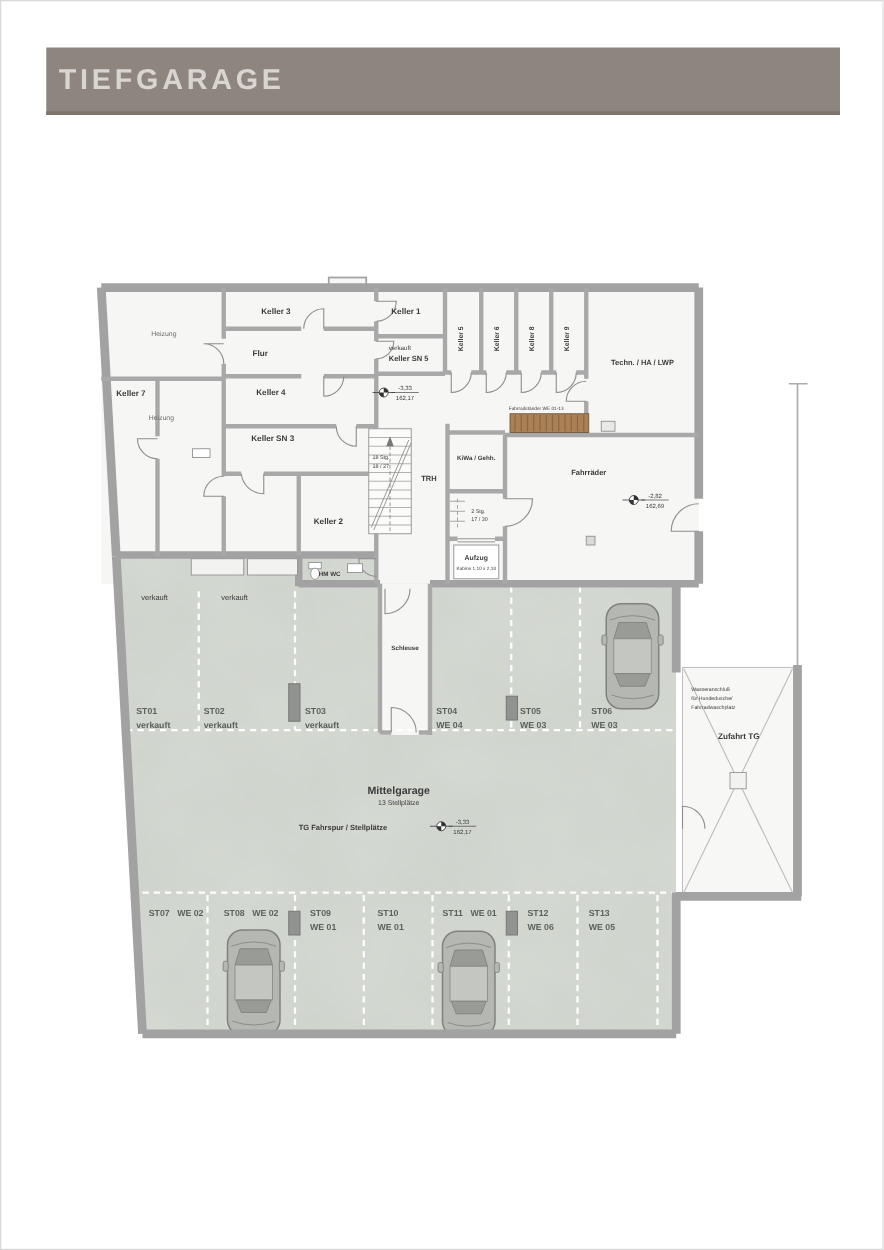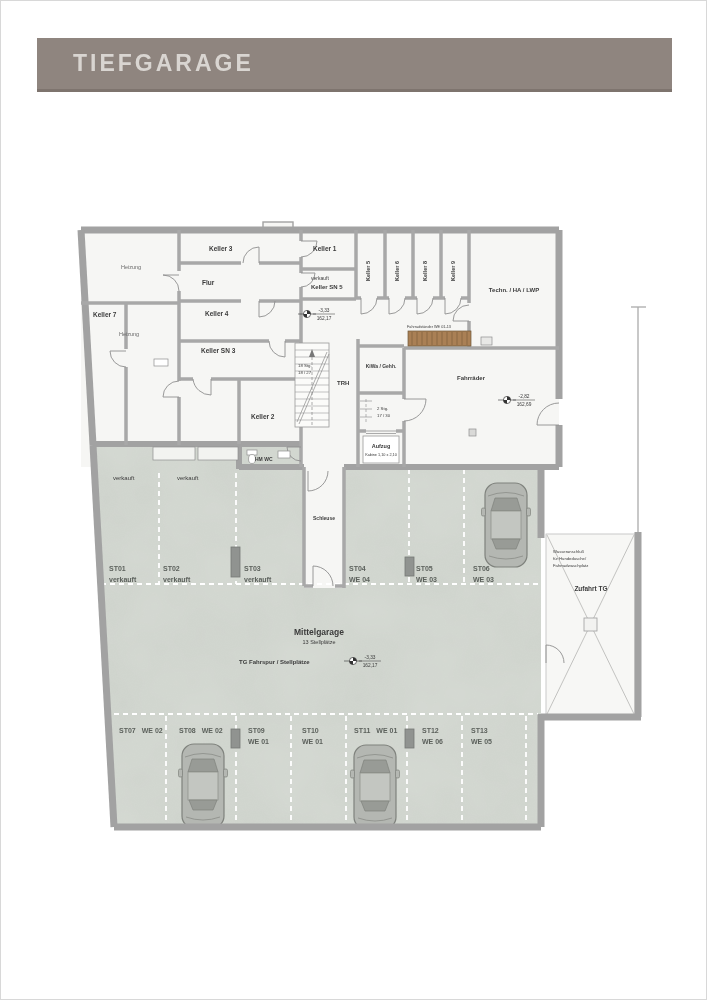--- a/index.html
+++ b/index.html
@@ -1,21 +1,21 @@
 <!DOCTYPE html>
 <html><head>
 <meta charset="utf-8">
 <style>
   html,body{margin:0;padding:0;background:#fff;}
   .page{position:relative;width:707px;height:1000px;background:#ffffff;
         border:1px solid #d8d8d8;box-sizing:border-box;overflow:hidden;
         font-family:"Liberation Sans",sans-serif;}
   .header{position:absolute;left:36px;top:37px;width:635px;height:54px;
           background:#8f857f;border-bottom:3px solid #7e746e;box-sizing:border-box;}
-  .header span{display:block;padding-left:36px;line-height:51px;
+  .header span{display:block;padding-left:10px;line-height:51px;
           font-size:23px;font-weight:bold;letter-spacing:3px;color:#d9d5d1;}
   svg{position:absolute;left:0;top:0;}
   svg text{font-family:"Liberation Sans",sans-serif;fill:#3b3b3b;}
   .b{font-weight:bold;}
   .st{fill:#5c615c;font-weight:bold;}
   .muted{fill:#6a6a6a;}
 </style>
 </head>
 <body>
 

